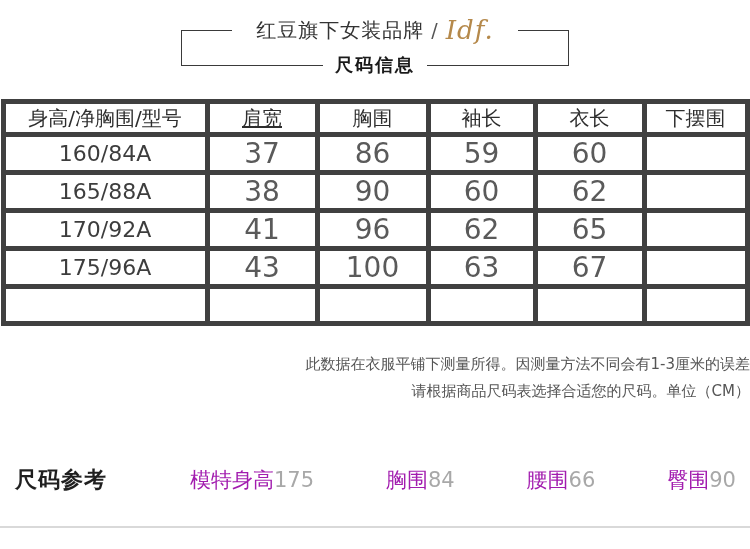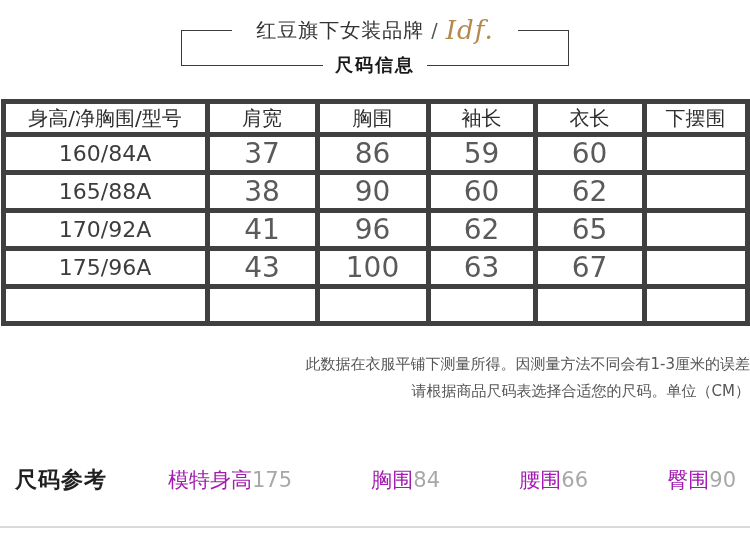--- a/index.html
+++ b/index.html
@@ -80,41 +80,42 @@
   .size-table td {
     height: 37px;
     font-size: 28px;
     color: #5a5a5a;
   }
   .size-table td.first {
     font-size: 22px;
     color: #3d3d3d;
   }
   .size-table th:nth-child(1) { width: 204px; }
-  .size-table th:nth-child(2) { width: 110px; }
+  .size-table th:nth-child(2) { width: 110px; text-decoration: underline; }
   .size-table th:nth-child(3) { width: 111px; }
   .size-table th:nth-child(4) { width: 107px; }
   .size-table th:nth-child(5) { width: 109px; }
   .size-table th:nth-child(6) { width: 103px; }
 
   
   .note {
     margin-top: 25px;
     text-align: right;
     font-size: 15px;
     line-height: 27px;
     color: #555;
   }
   .note p { margin: 0; }
 
   
   .sizeref {
     margin: 60px 14px 0 15px;
     display: flex;
     align-items: baseline;
+    gap: 22px;
   }
   .sizeref-title {
     width: 153px;
     font-size: 22px;
     font-weight: bold;
     color: #1f1f1f;
     letter-spacing: 1px;
     flex: none;
   }
   .sizeref-items {

